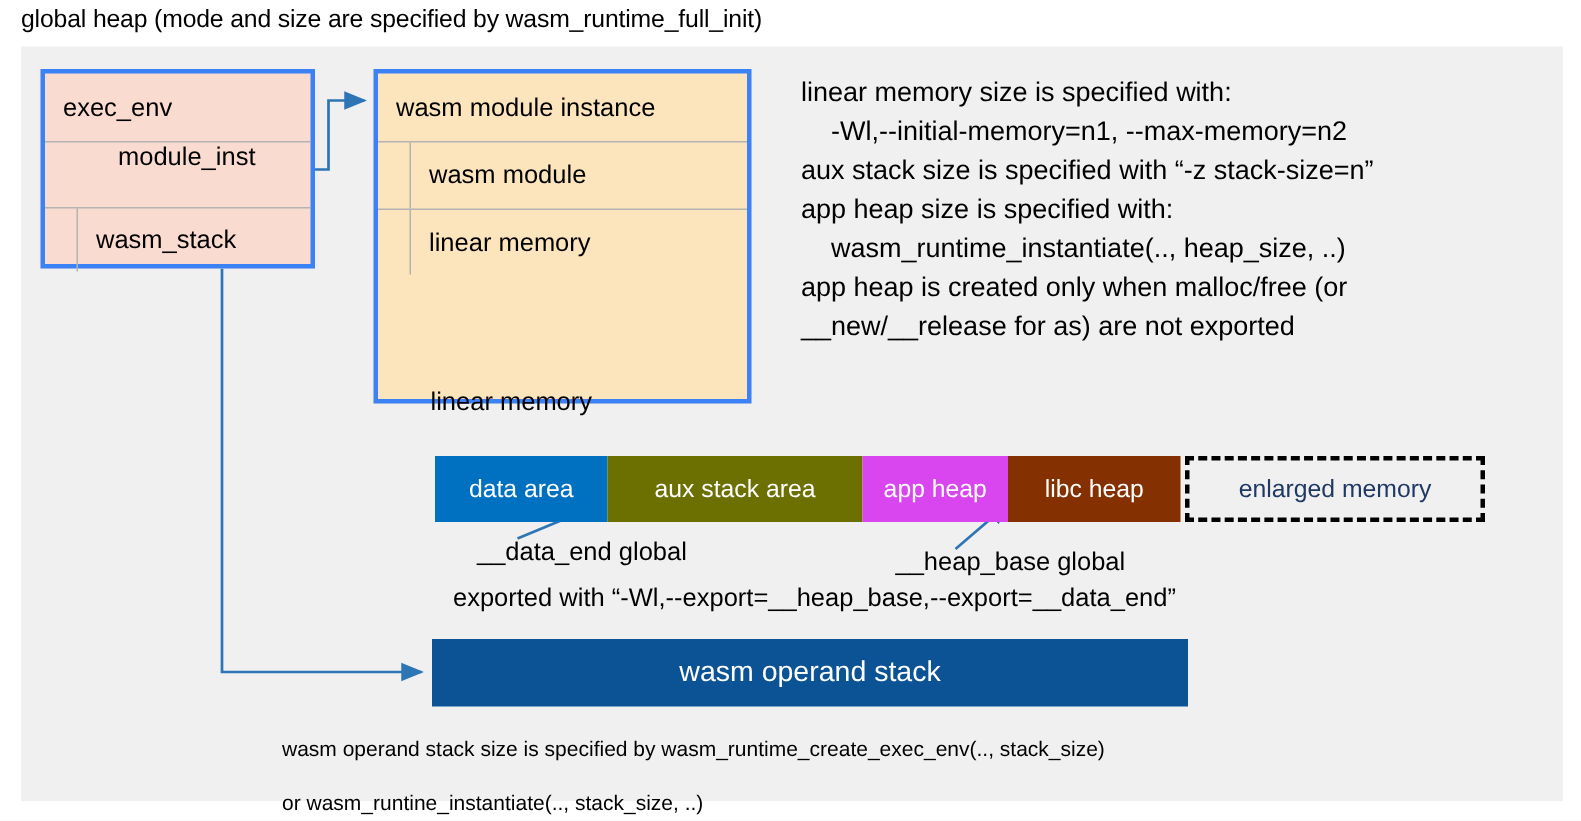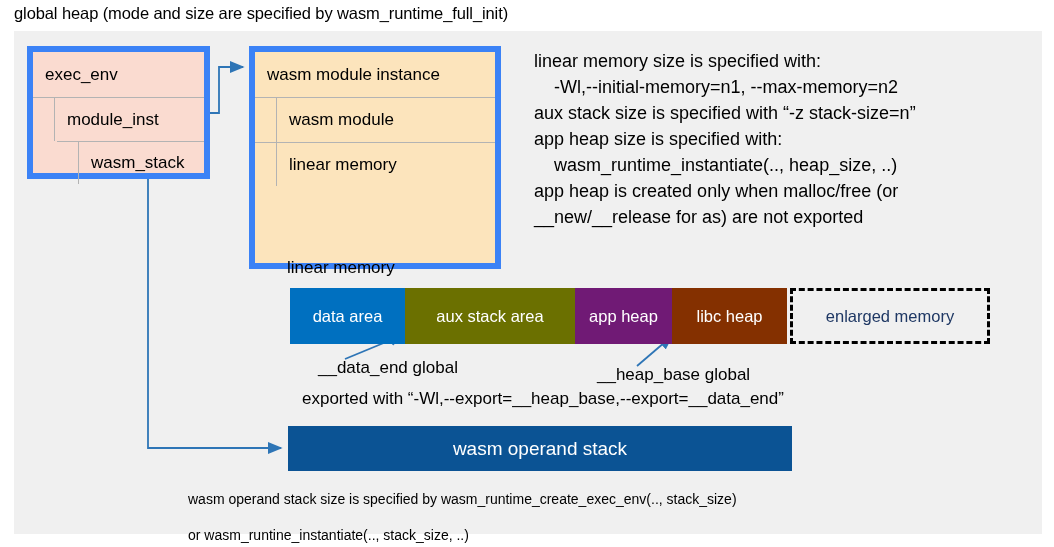--- a/index.html
+++ b/index.html
@@ -44,21 +44,21 @@
   
   #wires {
     left: 0; top: 0;
     width: 1054px;
     height: 547px;
     pointer-events: none;
   }
 
   
   .struct {
-    border: 6px solid #3b82f6;
+    border: 3px solid #3b82f6;
     box-sizing: border-box;
   }
   .struct .row {
     box-sizing: border-box;
     border-top: 1px solid #b3b3b3;
     display: flex;
     align-items: center;
   }
   .struct .row.first { border-top: none; }
   .struct .indent {
@@ -76,22 +76,22 @@
   }
 
   #exec-env {
     left: 27px;
     top: 46px;
     width: 183px;
     height: 133px;
     background: #fadbd0;
   }
   #exec-env .row.first { height: 45px; }
-  #exec-env .row.r2 { height: 44px; }
-  #exec-env .row.r3 { height: 43px; margin-left: 24px; }
+  #exec-env .row.r2 { height: 44px; flex-direction: column; }
+  #exec-env .row.r3 { height: 43px; }
 
   #module-instance {
     left: 249px;
     top: 46px;
     width: 252px;
     height: 223px;
     background: #fce4bc;
   }
   #module-instance .row.first { height: 45px; }
   #module-instance .row.r2 { height: 45px; }
@@ -113,22 +113,22 @@
     left: 287px;
     top: 258px;
     font-size: 17px;
     color: #000000;
     white-space: nowrap;
   }
 
   
   #membar {
     left: 290px;
-    top: 288px;
-    height: 56px;
+    top: 304px;
+    height: 44px;
     display: flex;
   }
   .seg {
     display: flex;
     align-items: center;
     justify-content: center;
     font-size: 16.5px;
     color: #ffffff;
     white-space: nowrap;
     box-sizing: border-box;
@@ -248,21 +248,21 @@
 app heap size is specified with:
     wasm_runtime_instantiate(.., heap_size, ..)
 app heap is created only when malloc/free (or
 __new/__release for as) are not exported</div>
 
   <div class="abs" id="linmem-caption">linear memory</div>
 
   <div class="abs" id="membar">
     <div class="seg" style="width: 115px; background: rgb(0, 112, 192);">data area</div>
     <div class="seg" style="width: 170px; background: rgb(107, 112, 0);">aux stack area</div>
-    <div class="seg" style="width: 97px; background: #701a75;">app heap</div>
+    <div class="seg" style="width: 97px; background: #d946ef;">app heap</div>
     <div class="seg" style="width: 115px; background: rgb(132, 48, 0);">libc heap</div>
     <div class="seg dashed" style="width: 200px;">enlarged memory</div>
   </div>
 
   <div class="abs" id="ann-data-end">__data_end global</div>
   <div class="abs" id="ann-heap-base">__heap_base global</div>
   <div class="abs" id="ann-exported">exported with “-Wl,--export=__heap_base,--export=__data_end”</div>
 
   <div class="abs" id="operand-stack" style="background: rgb(11, 83, 148);">wasm operand stack</div>
   <div class="abs" id="stack-note">wasm operand stack size is specified by wasm_runtime_create_exec_env(.., stack_size)

